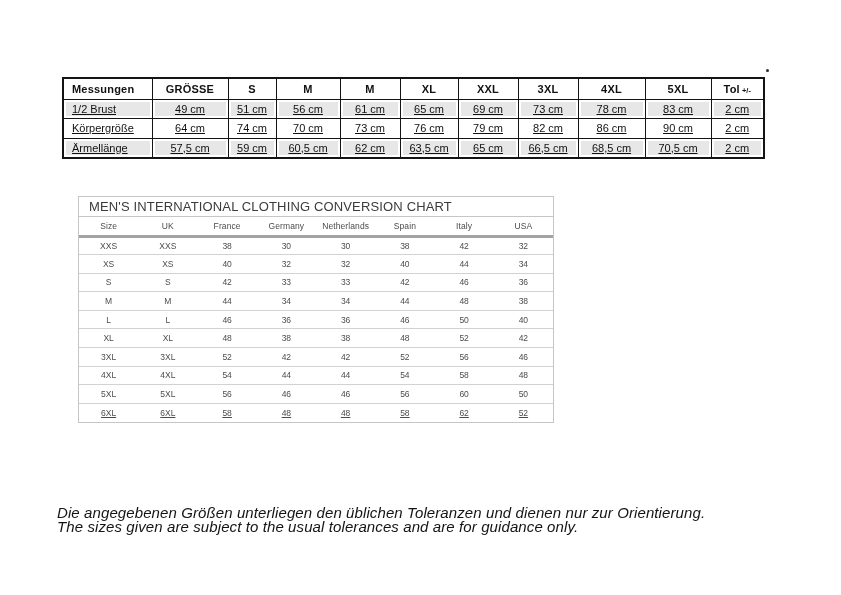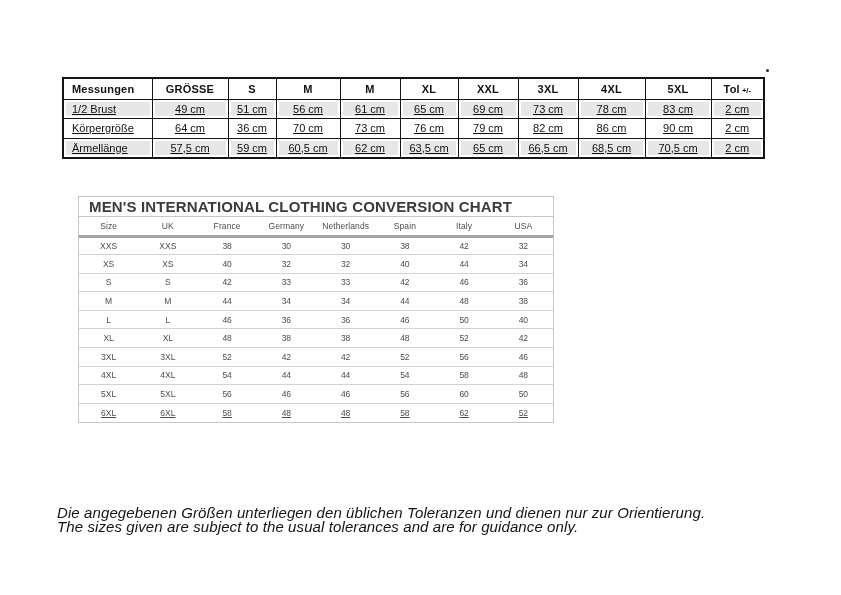--- a/index.html
+++ b/index.html
@@ -56,21 +56,21 @@
   
   .t2wrap {
     position: absolute; left: 78px; top: 196px;
     width: 476px;
     border: 1px solid #c6c6c6;
     background: #fff;
   }
   .t2title {
     height: 20px; line-height: 20px;
     padding-left: 10px;
-    font-size: 15px; font-weight: 700;
+    font-size: 13px; font-weight: 400;
     color: #3b3b3b;
     letter-spacing: 0.15px;
     border-bottom: 1px solid #c6c6c6;
     white-space: nowrap;
   }
   .t2 {
     width: 100%;
     border-collapse: collapse;
     table-layout: fixed;
   }
@@ -145,21 +145,21 @@
         <td>65 cm</td>
         <td>69 cm</td>
         <td>73 cm</td>
         <td>78 cm</td>
         <td>83 cm</td>
         <td>2 cm</td>
       </tr>
       <tr>
         <td>Körpergröße</td>
         <td>64 cm</td>
-        <td>36 cm</td>
+        <td>74 cm</td>
         <td>70 cm</td>
         <td>73 cm</td>
         <td>76 cm</td>
         <td>79 cm</td>
         <td>82 cm</td>
         <td>86 cm</td>
         <td>90 cm</td>
         <td>2 cm</td>
       </tr>
       <tr>

